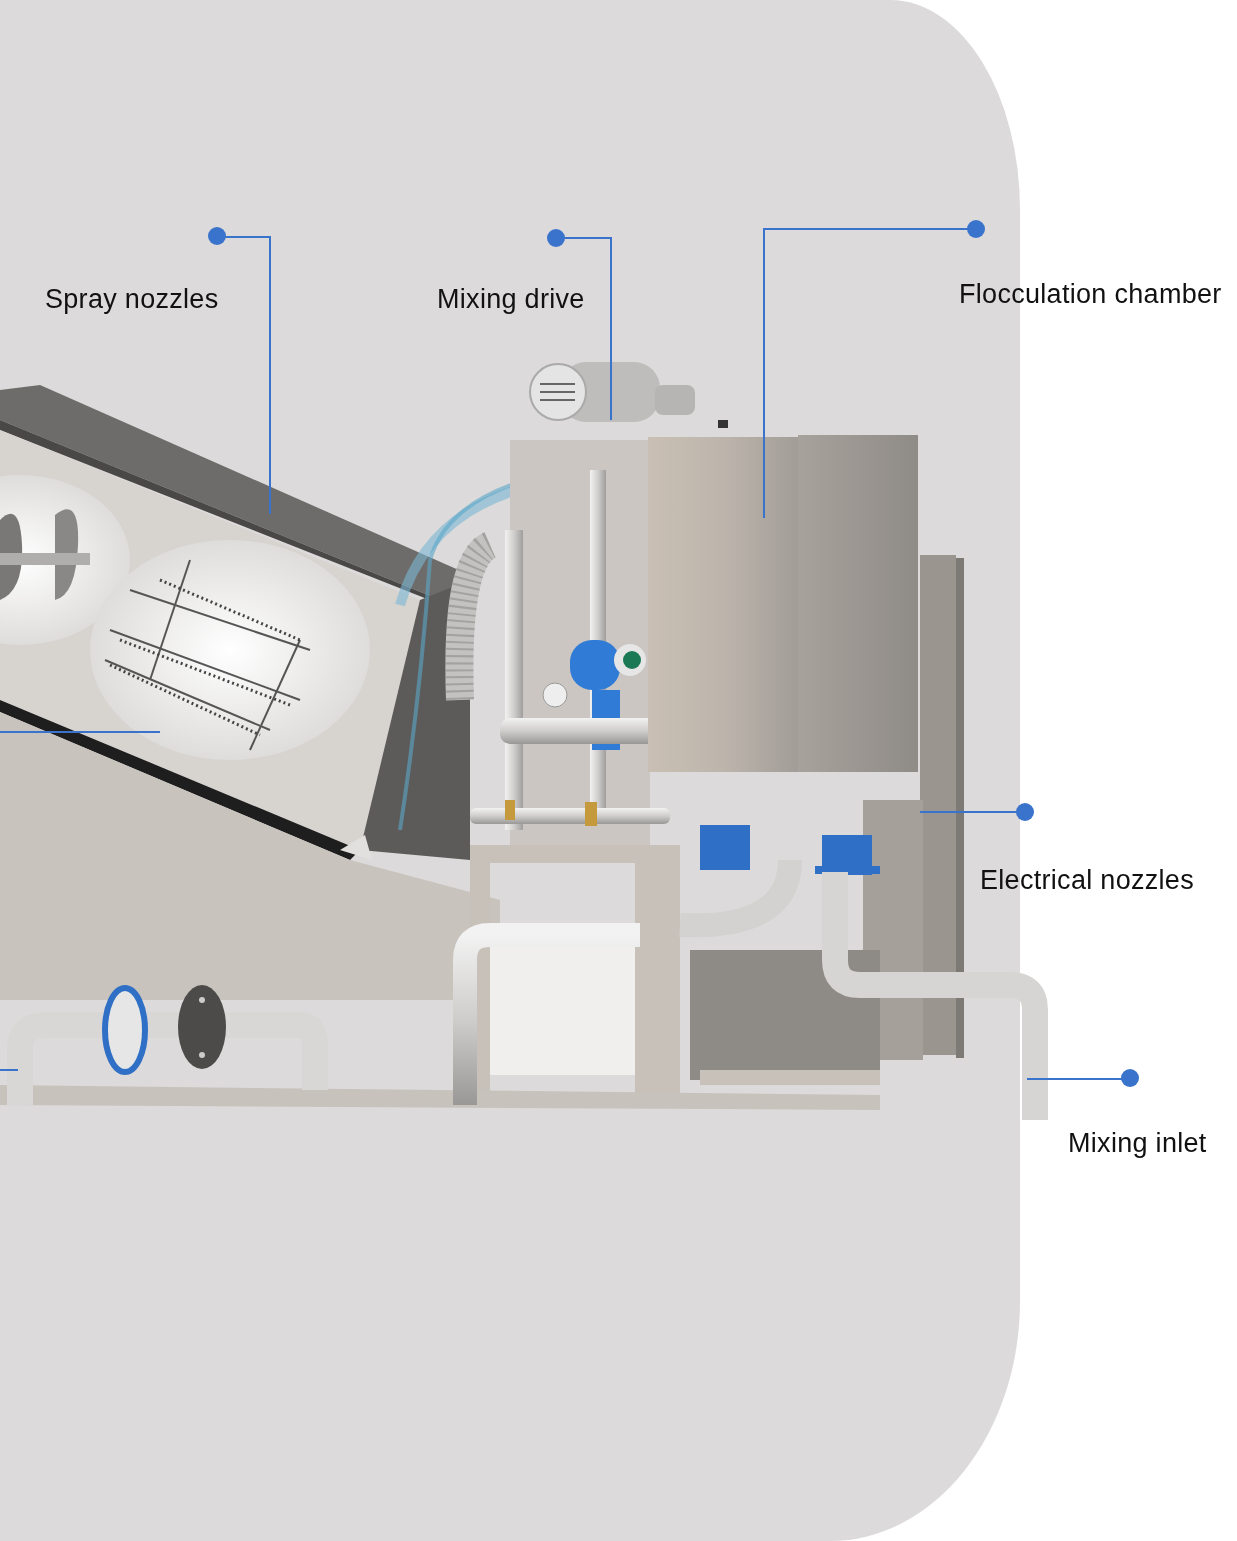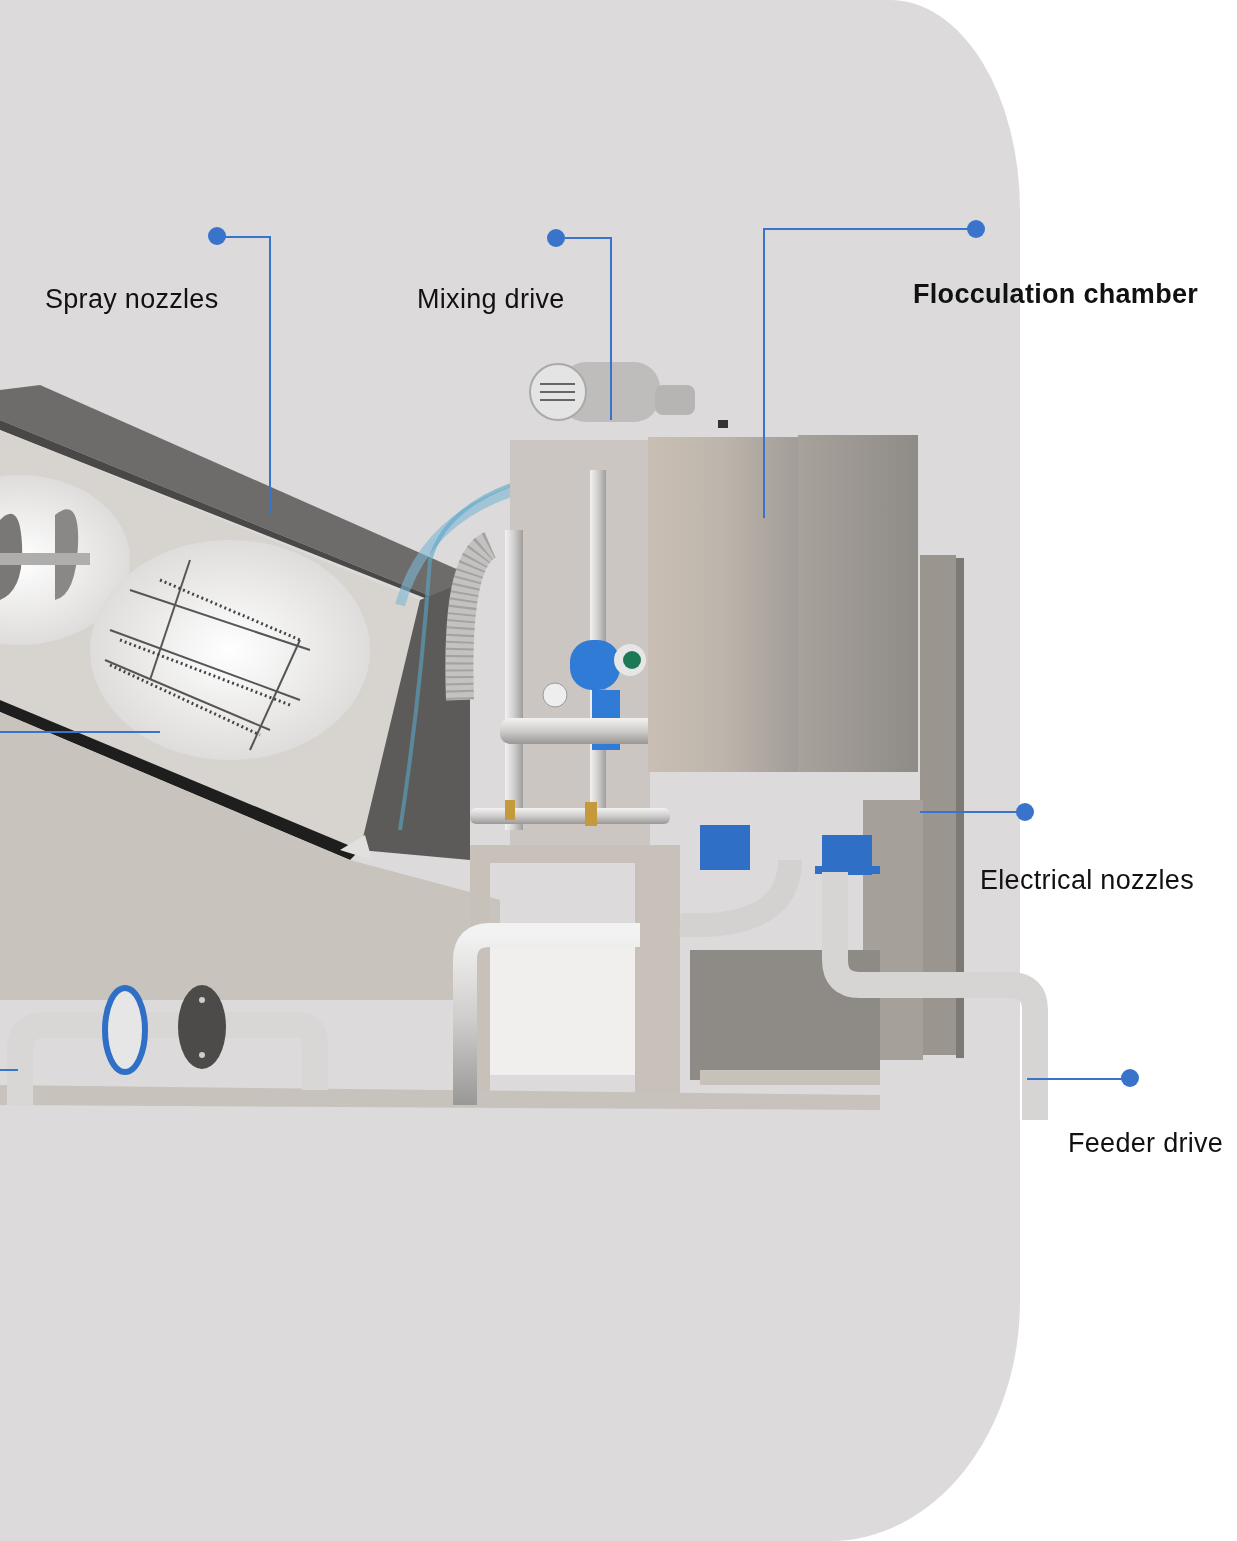--- a/index.html
+++ b/index.html
@@ -174,33 +174,33 @@
   <div class="label" style="left:45px; top:258px;">Spray nozzles</div>
 </div>
 
 <div class="leader hline" style="left:0px; top:731px; width:160px;"></div>
 <div class="leader hline" style="left:0px; top:1069px; width:18px;"></div>
 
 <div>
   <div class="dot" style="left:556px; top:238px;"></div>
   <div class="leader hline" style="left:556px; top:237px; width:55px;"></div>
   <div class="leader vline" style="left:610px; top:237px; height:183px;"></div>
-  <div class="label" style="left:417px; top:258px;">Mixing drive</div>
+  <div class="label" style="left:437px; top:258px;">Mixing drive</div>
 </div>
 
 <div>
   <div class="dot" style="left:976px; top:229px;"></div>
   <div class="leader hline" style="left:764px; top:228px; width:212px;"></div>
   <div class="leader vline" style="left:763px; top:228px; height:290px;"></div>
-  <div class="label" style="left:913px; top:253px;font-weight:bold;">Flocculation chamber</div>
+  <div class="label" style="left:959px; top:253px;">Flocculation chamber</div>
 </div>
 
 <div>
   <div class="dot" style="left:1025px; top:812px;"></div>
   <div class="leader hline" style="left:920px; top:811px; width:105px;"></div>
   <div class="label" style="left:980px; top:839px;">Electrical nozzles</div>
 </div>
 
 <div>
   <div class="dot" style="left:1130px; top:1078px;"></div>
   <div class="leader hline" style="left:1027px; top:1078px; width:103px;"></div>
-  <div class="label" style="left:1068px; top:1102px;">Feeder drive</div>
+  <div class="label" style="left:1068px; top:1102px;">Mixing inlet</div>
 </div>
 
 </body></html>

